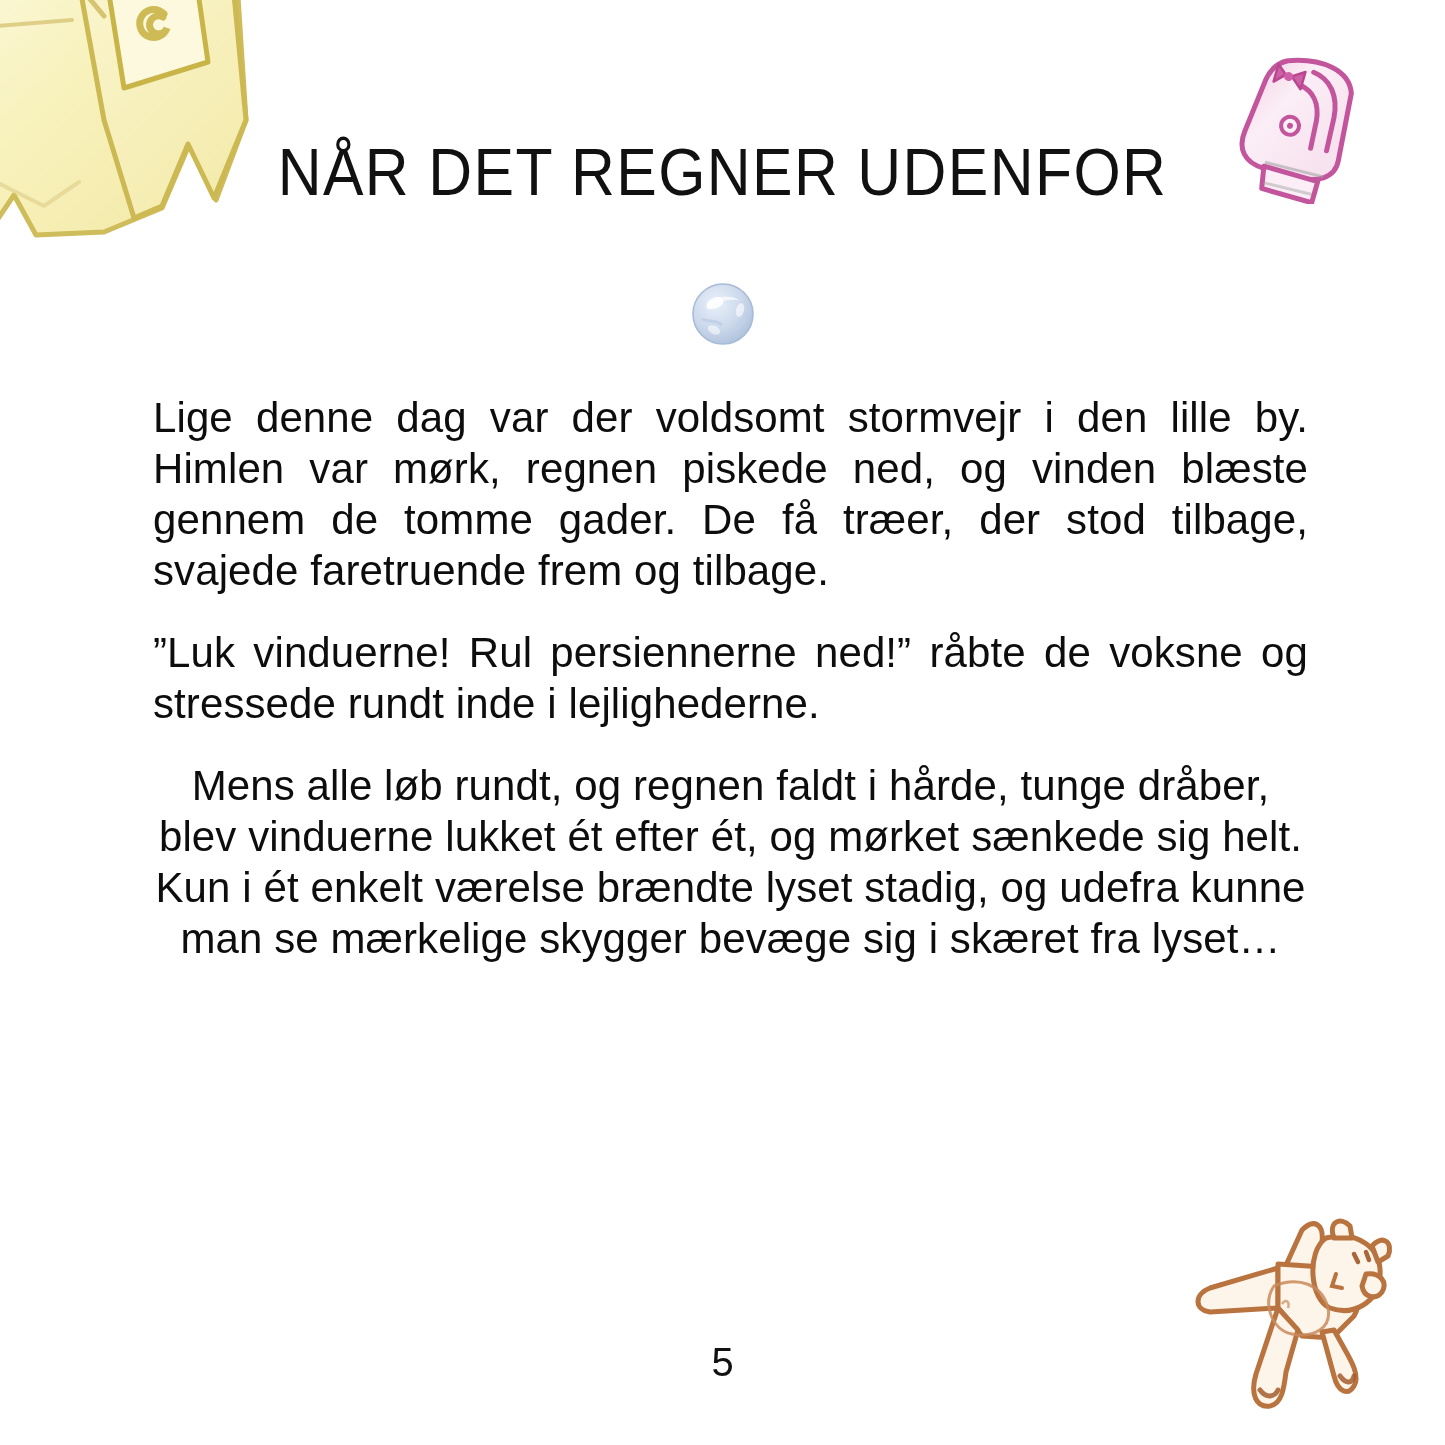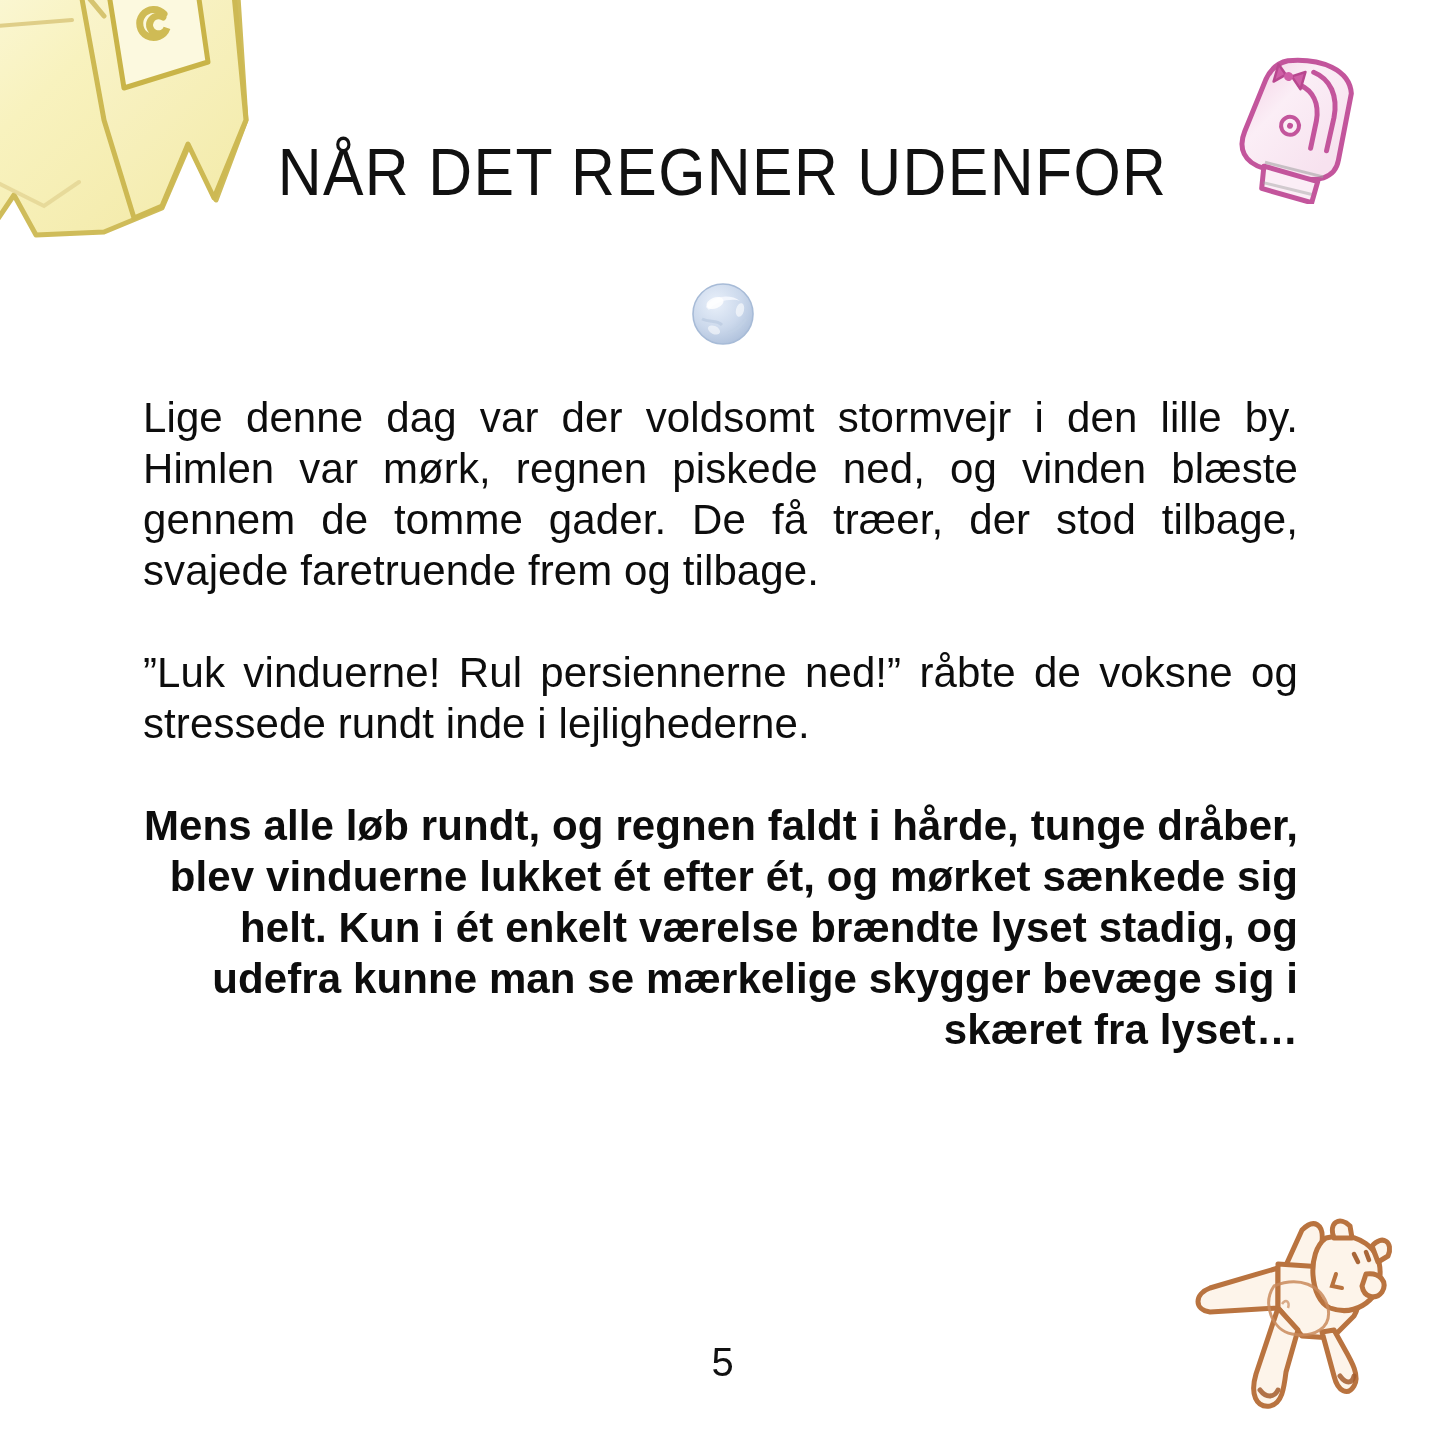--- a/index.html
+++ b/index.html
@@ -34,35 +34,35 @@
     font-weight: 400;
     transform: scaleX(0.92);
     transform-origin: 50% 50%;
     white-space: nowrap;
     z-index: 5;
   }
 
   
   #body-text {
     position: absolute;
-    left: 143px;
+    left: 153px;
     top: 392px;
     width: 1155px;
     font-family: "Liberation Sans Narrow", "Liberation Sans", sans-serif;
     font-size: 42px;
     line-height: 51px;
     color: #0d0d0d;
     text-align: justify;
     text-justify: inter-word;
     letter-spacing: 0.1px;
     z-index: 4;
   }
   #body-text p { margin: 0; }
-  #body-text p + p { margin-top: 51px; }
-  #body-text p:last-child { text-align: right; font-weight: bold; }
+  #body-text p + p { margin-top: 31px; }
+  #body-text p:last-child { text-align: center; }
 
   
   #page-number {
     position: absolute;
     left: 0;
     top: 1340px;
     width: 1445px;
     text-align: center;
     font-family: "Liberation Sans Narrow", "Liberation Sans", sans-serif;
     font-size: 40px;

